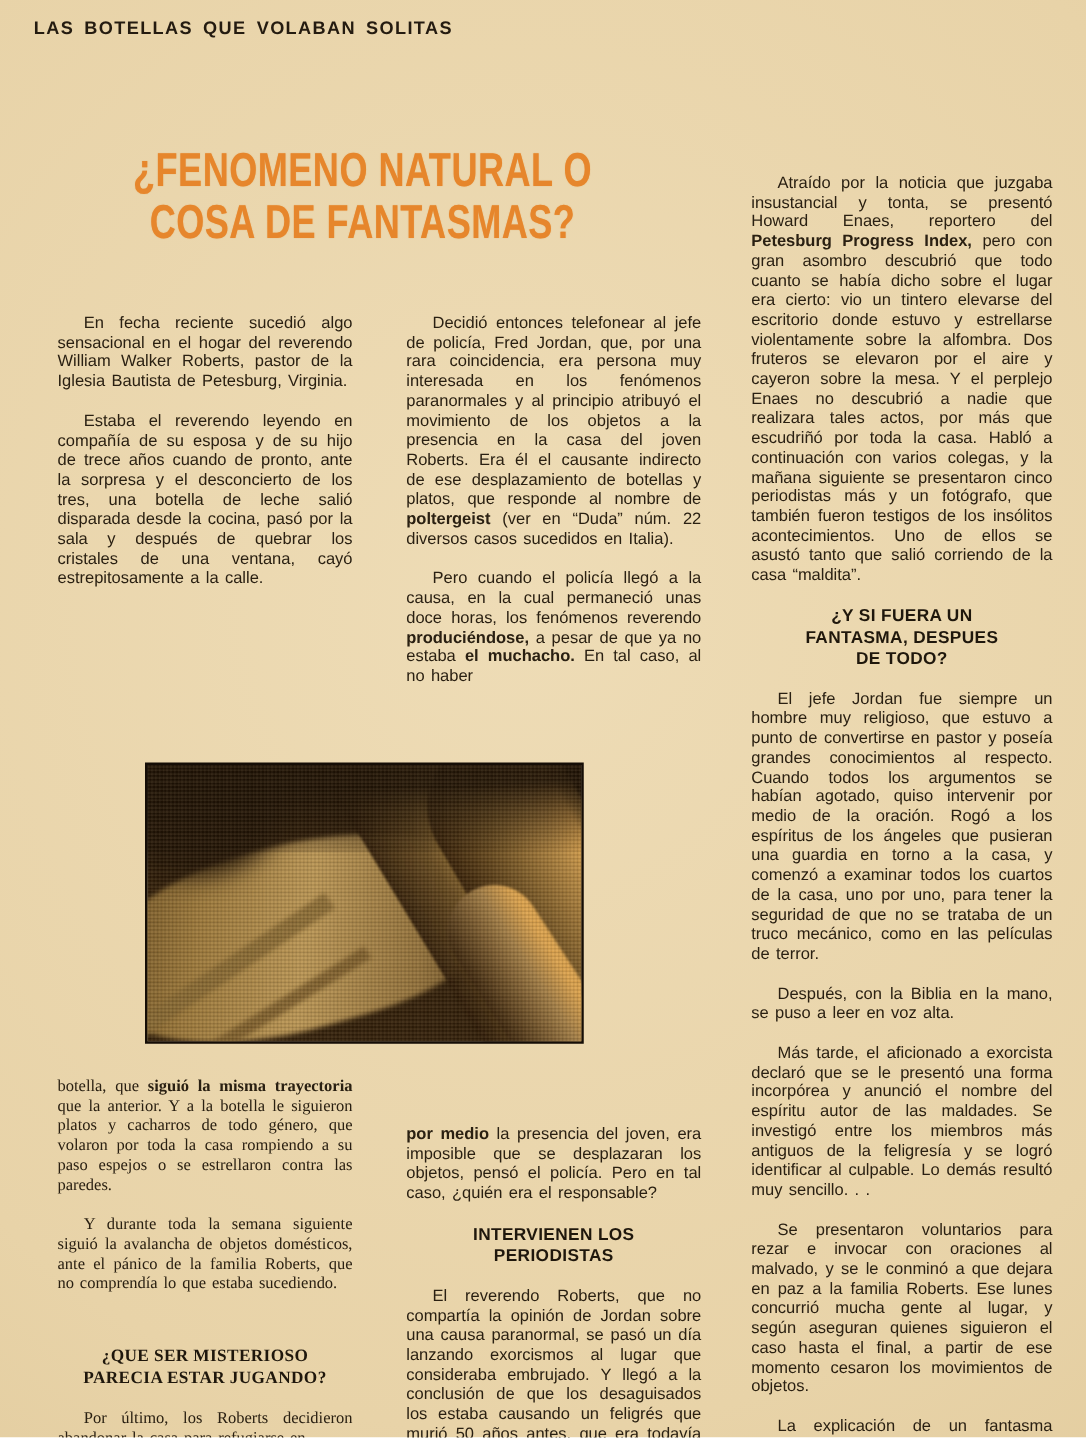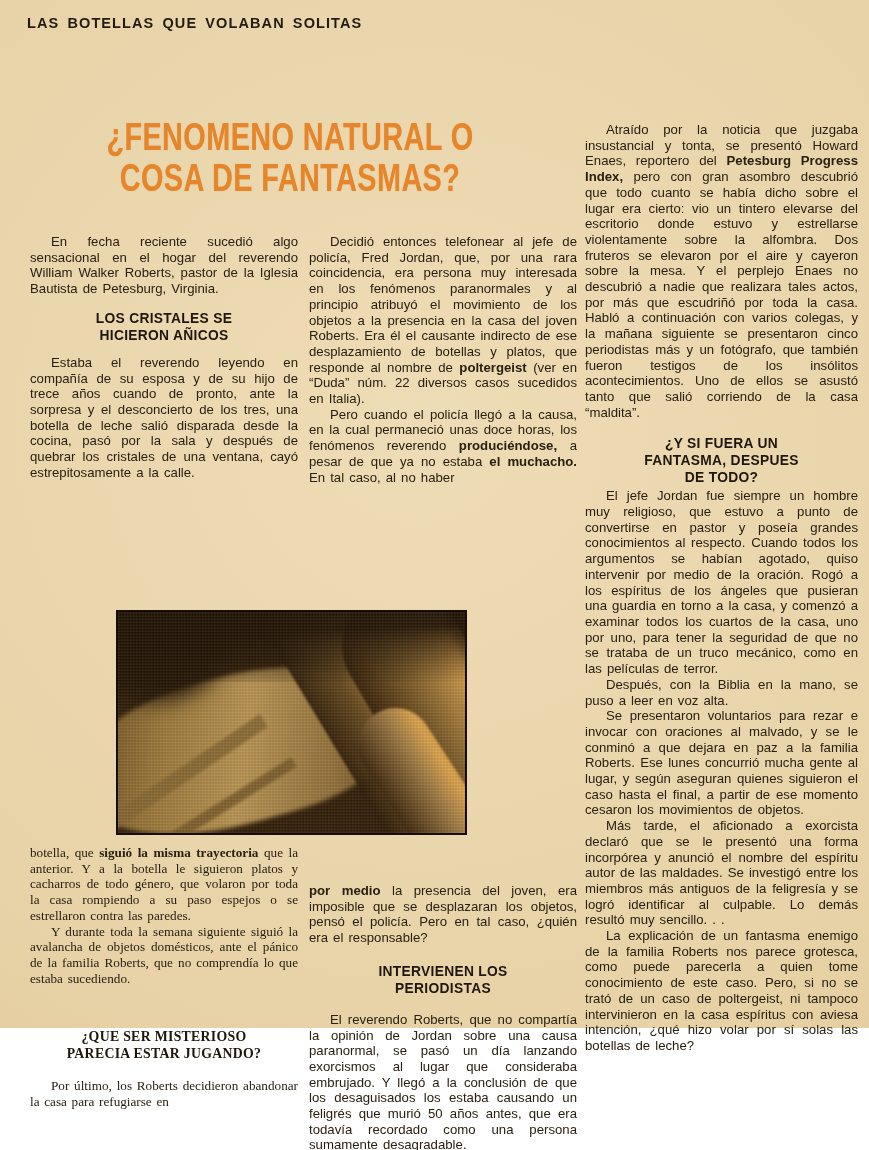--- a/index.html
+++ b/index.html
@@ -1,36 +1,36 @@
 <!DOCTYPE html>
 <html><head>
 <meta charset="utf-8">
 <style>
   html,body{margin:0;padding:0;}
   body{width:869px;height:1150px;overflow:hidden;
        font-family:"Liberation Sans","DejaVu Sans",sans-serif;}
-  .page{position:relative;width:869px;height:1028px;
+  .page{position:relative;width:869px;height:1150px;
         background:radial-gradient(130% 105% at 48% 42%, #eedcb6 0%, #e8d3a8 55%, #dcc493 100%);
         color:#2a2012;}
   
   .kicker{position:absolute;left:27px;top:15px;font-size:14.5px;font-weight:bold;
           letter-spacing:1.1px;word-spacing:3px;color:#241b10;}
   
   .headline{position:absolute;left:30px;top:117px;width:520px;text-align:center;
             color:#e6862c;font-weight:bold;font-size:38px;line-height:41px;
             letter-spacing:.5px;transform:scaleX(.76);transform-origin:50% 50%;
             text-shadow:0 0 1px rgba(230,134,44,.55);}
   
   .col{position:absolute;font-size:13.2px;line-height:15.7px;}
   .col1t{left:30px;top:234px;width:268px;}
   .col2t{left:309px;top:234px;width:268px;}
   .col3 {left:585px;top:122px;width:273px;}
   .col1b{left:30px;top:845px;width:268px;font-family:Liberation Serif, serif;}
   .col2b{left:309px;top:883px;width:268px;}
-  .p{margin:0;text-align:justify;word-spacing:1.4px;}
+  .p{margin:16px;text-align:justify;word-spacing:1.4px;}
   .ind{text-indent:21px;}
   .b{font-weight:bold;}
   .h{font-weight:bold;text-align:center;white-space:pre-line;font-size:13.8px;
      line-height:17px;letter-spacing:.3px;color:#1f170c;}
   .h1a{margin:13px 0 11px 0;}
   .h1b{margin:42px 0 16px 0;}
   .h2b{margin:17px 0 15px 0;}
   .h3a{margin:15px 0 2px 0;}
   
   .photo{position:absolute;left:118px;top:612px;width:347px;height:221px;
@@ -68,39 +68,37 @@
 
   <div class="kicker">LAS BOTELLAS QUE VOLABAN SOLITAS</div>
 
   <div class="headline">
     <div>¿FENOMENO NATURAL O</div>
     <div>COSA DE FANTASMAS?</div>
   </div>
 
   <div class="col col1t">
     <p class="p ind"><span>En fecha reciente sucedió algo sensacional en el hogar del reverendo William Walker Roberts, pastor de la Iglesia Bautista de Petesburg, Virginia.</span></p>
-    <div class="h h1a">LOS CRISTALES SE
-HICIERON AÑICOS</div>
     <p class="p ind"><span>Estaba el reverendo leyendo en compañía de su esposa y de su hijo de trece años cuando de pronto, ante la sorpresa y el desconcierto de los tres, una botella de leche salió disparada desde la cocina, pasó por la sala y después de quebrar los cristales de una ventana, cayó estrepitosamente a la calle.</span></p>
   </div>
 
   <div class="col col2t">
     <p class="p ind"><span>Decidió entonces telefonear al jefe de policía, Fred Jordan, que, por una rara coincidencia, era persona muy interesada en los fenómenos paranormales y al principio atribuyó el movimiento de los objetos a la presencia en la casa del joven Roberts. Era él el causante indirecto de ese desplazamiento de botellas y platos, que responde al nombre de </span><span class="b">poltergeist</span><span> (ver en “Duda” núm. 22 diversos casos sucedidos en Italia).</span></p>
     <p class="p ind"><span>Pero cuando el policía llegó a la causa, en la cual permaneció unas doce horas, los fenómenos reverendo </span><span class="b">produciéndose,</span><span> a pesar de que ya no estaba </span><span class="b">el muchacho.</span><span> En tal caso, al no haber</span></p>
   </div>
 
   <div class="col col3">
     <p class="p ind"><span>Atraído por la noticia que juzgaba insustancial y tonta, se presentó Howard Enaes, reportero del </span><span class="b">Petesburg Progress Index,</span><span> pero con gran asombro descubrió que todo cuanto se había dicho sobre el lugar era cierto: vio un tintero elevarse del escritorio donde estuvo y estrellarse violentamente sobre la alfombra. Dos fruteros se elevaron por el aire y cayeron sobre la mesa. Y el perplejo Enaes no descubrió a nadie que realizara tales actos, por más que escudriñó por toda la casa. Habló a continuación con varios colegas, y la mañana siguiente se presentaron cinco periodistas más y un fotógrafo, que también fueron testigos de los insólitos acontecimientos. Uno de ellos se asustó tanto que salió corriendo de la casa “maldita”.</span></p>
     <div class="h h3a">¿Y SI FUERA UN
 FANTASMA, DESPUES
 DE TODO?</div>
     <p class="p ind"><span>El jefe Jordan fue siempre un hombre muy religioso, que estuvo a punto de convertirse en pastor y poseía grandes conocimientos al respecto. Cuando todos los argumentos se habían agotado, quiso intervenir por medio de la oración. Rogó a los espíritus de los ángeles que pusieran una guardia en torno a la casa, y comenzó a examinar todos los cuartos de la casa, uno por uno, para tener la seguridad de que no se trataba de un truco mecánico, como en las películas de terror.</span></p>
     <p class="p ind"><span>Después, con la Biblia en la mano, se puso a leer en voz alta.</span></p>
+    <p class="p ind"><span>Más tarde, el aficionado a exorcista declaró que se le presentó una forma incorpórea y anunció el nombre del espíritu autor de las maldades. Se investigó entre los miembros más antiguos de la feligresía y se logró identificar al culpable. Lo demás resultó muy sencillo. . .</span></p>
     <p class="p ind"><span>Se presentaron voluntarios para rezar e invocar con oraciones al malvado, y se le conminó a que dejara en paz a la familia Roberts. Ese lunes concurrió mucha gente al lugar, y según aseguran quienes siguieron el caso hasta el final, a partir de ese momento cesaron los movimientos de objetos.</span></p>
-    <p class="p ind"><span>Más tarde, el aficionado a exorcista declaró que se le presentó una forma incorpórea y anunció el nombre del espíritu autor de las maldades. Se investigó entre los miembros más antiguos de la feligresía y se logró identificar al culpable. Lo demás resultó muy sencillo. . .</span></p>
     <p class="p ind"><span>La explicación de un fantasma enemigo de la familia Roberts nos parece grotesca, como puede parecerla a quien tome conocimiento de este caso. Pero, si no se trató de un caso de poltergeist, ni tampoco intervinieron en la casa espíritus con aviesa intención, ¿qué hizo volar por sí solas las botellas de leche?</span></p>
   </div>
 
   <div class="photo">
     <div class="ph-hand"></div>
     <div class="ph-f2"></div>
     <div class="ph-f1"></div>
     <div class="ph-f3"></div>
     <div class="ph-s1"></div>
     <div class="ph-s2"></div>

